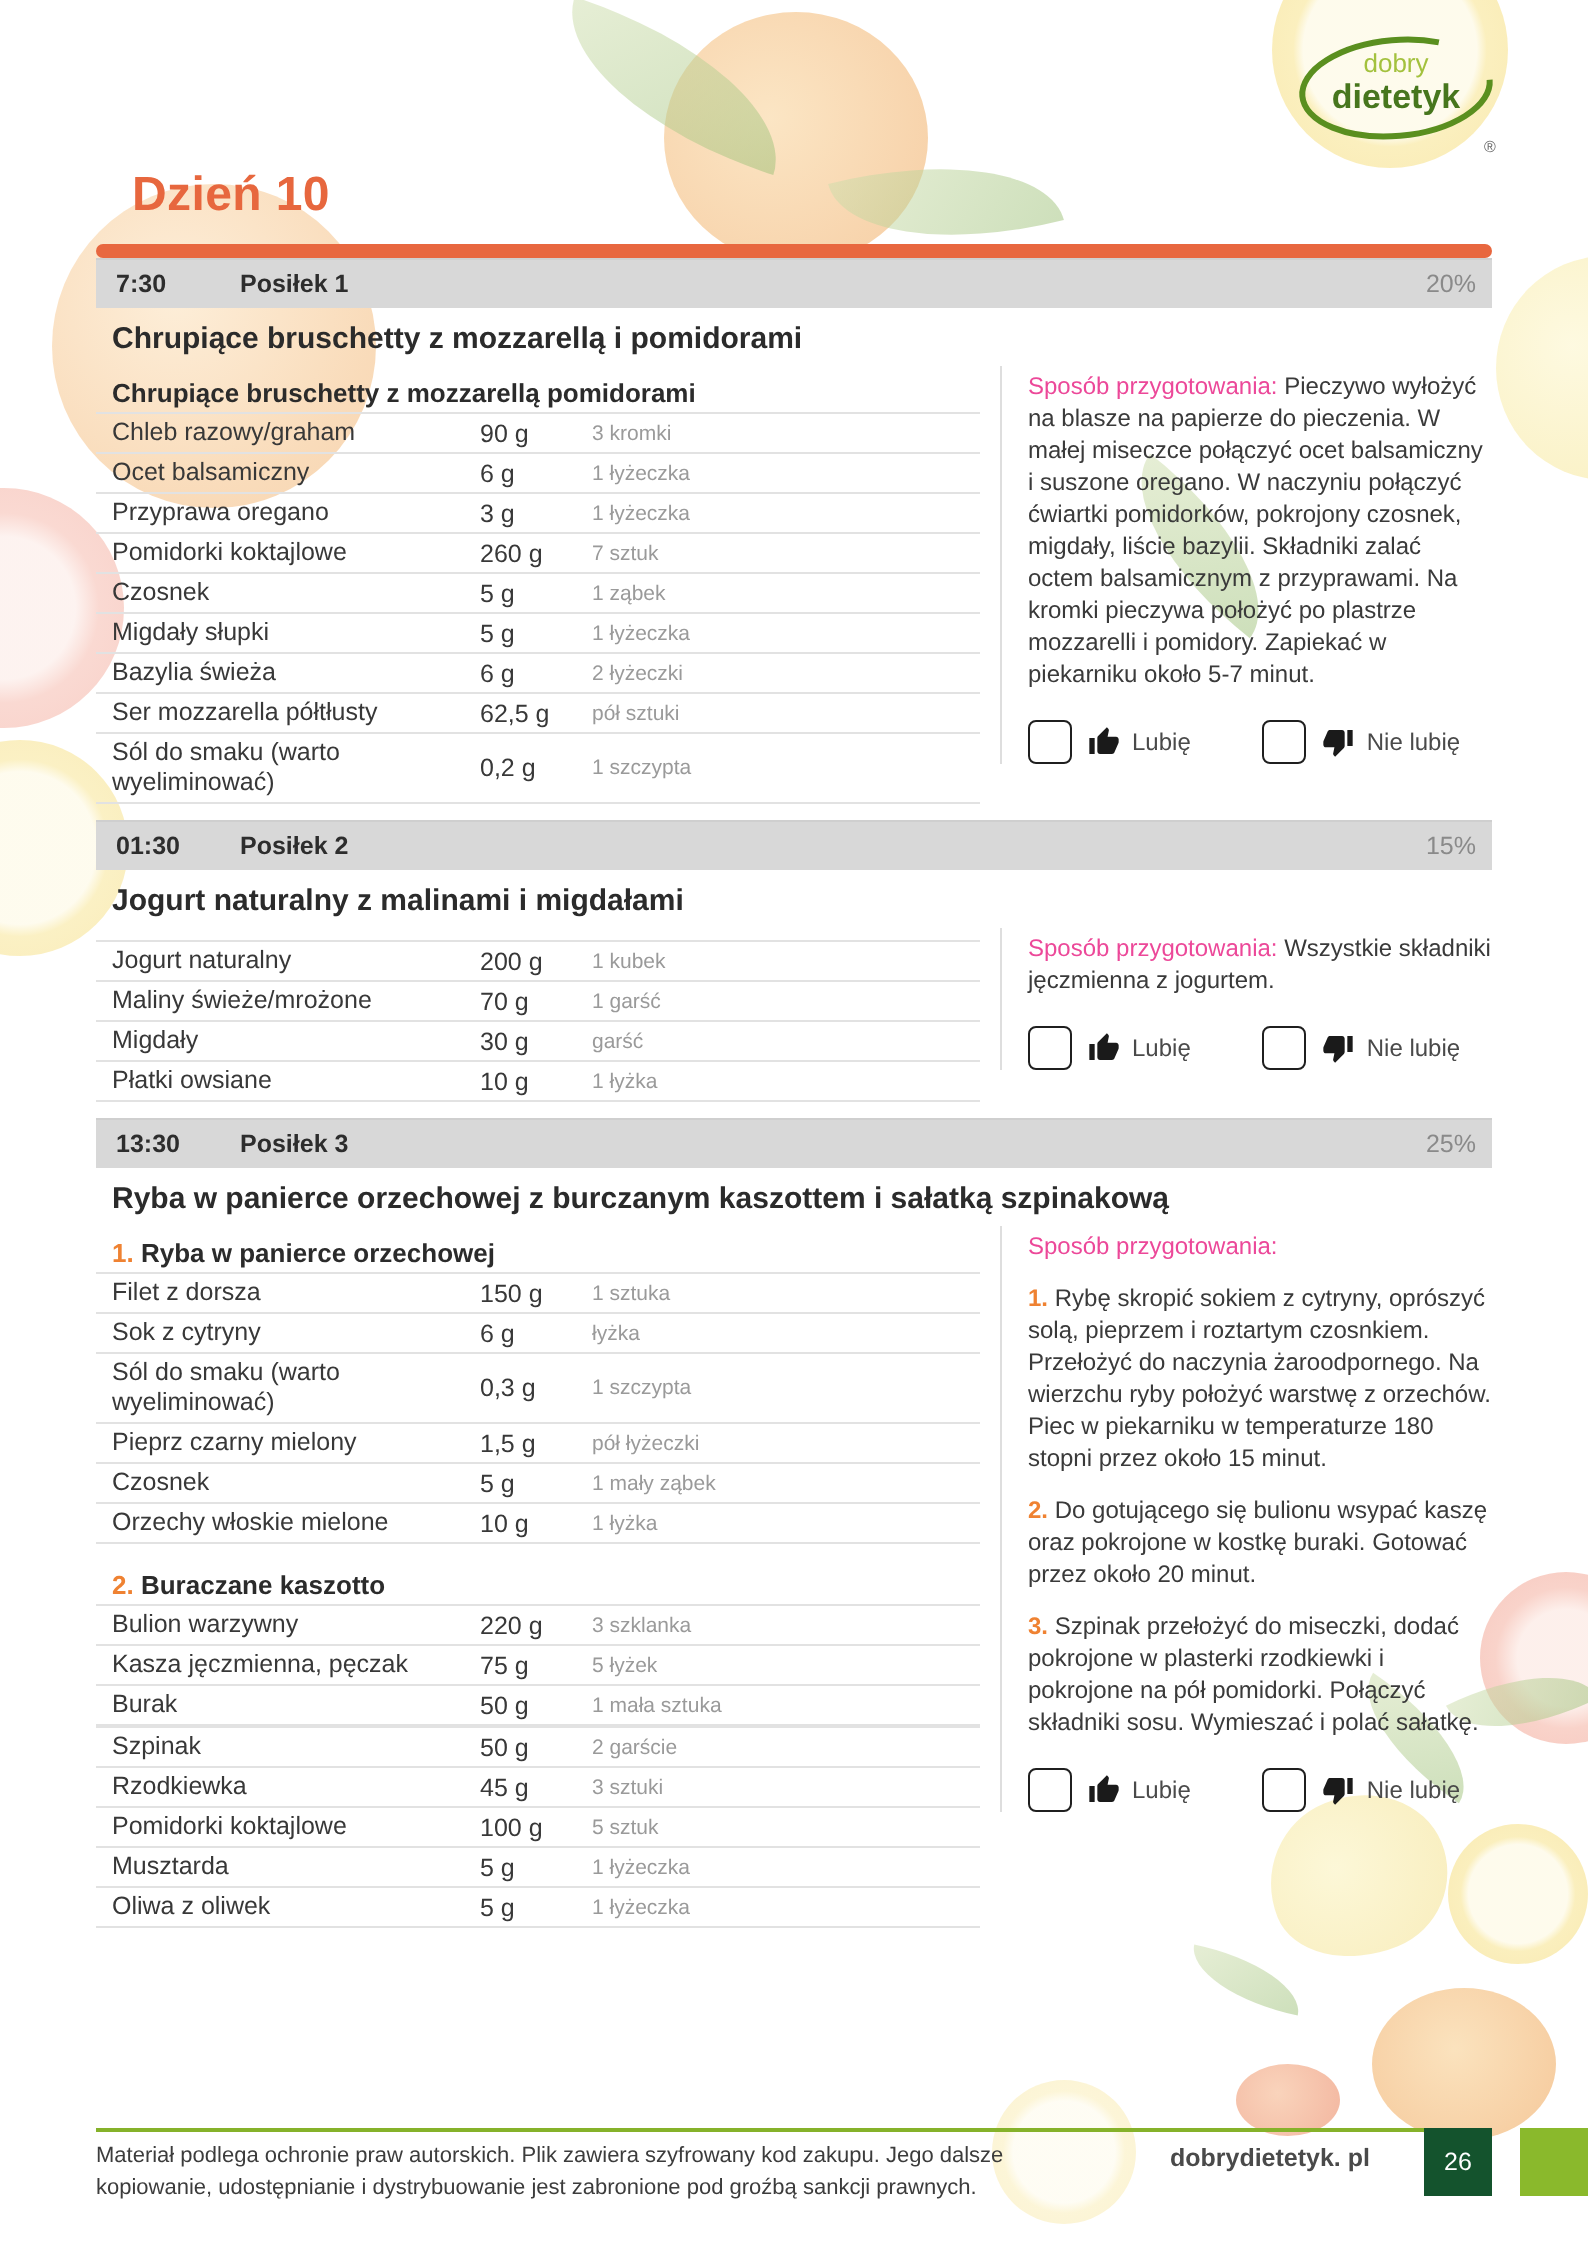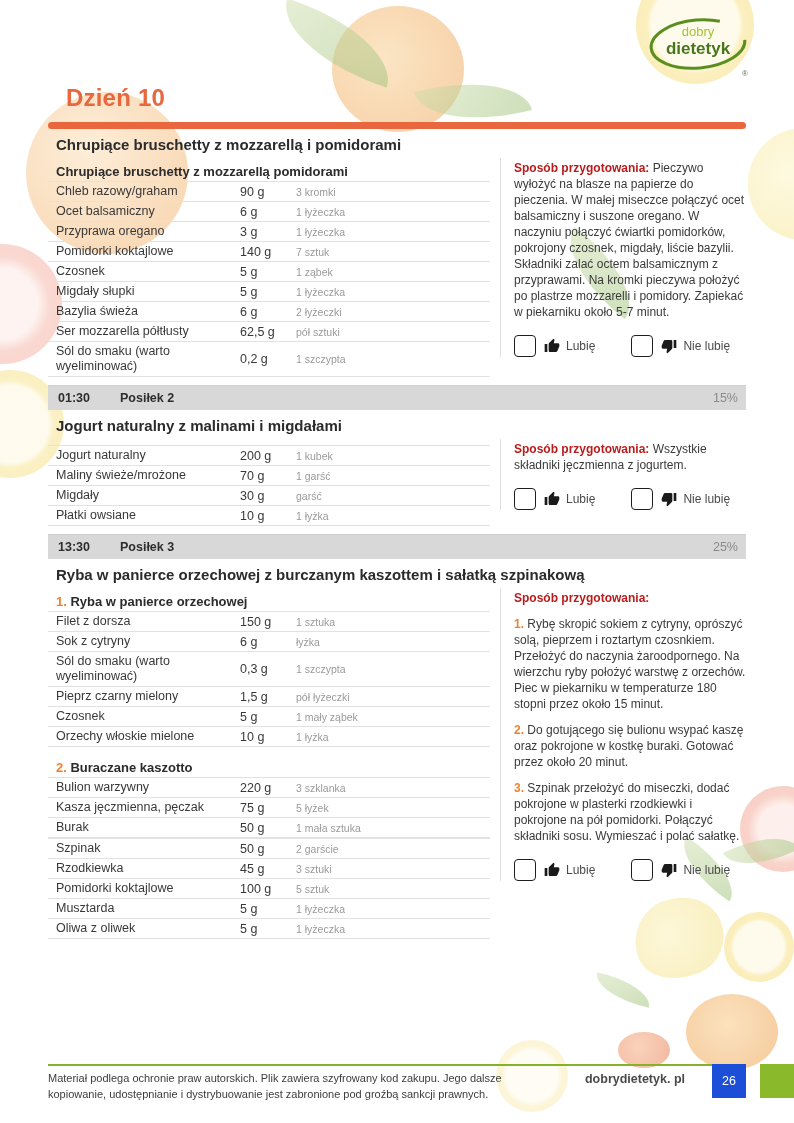--- a/index.html
+++ b/index.html
@@ -66,36 +66,36 @@
   .recipe-heading.spaced{margin-top:13px;}
   .recipe-num{color:#ef8232;font-weight:bold;}
 
   .ing-table{border-top:1px solid #e2e2e2;}
   .ing-row{display:flex;align-items:center;border-bottom:1px solid #e2e2e2;padding:2px 0 2px 8px;min-height:15px;}
   .ing-name{width:184px;font-size:12.5px;line-height:15px;color:#383838;flex:none;}
   .ing-amount{width:56px;font-size:12.5px;color:#383838;flex:none;}
   .ing-measure{font-size:10.5px;color:#9a9a9a;}
 
   .prep{font-size:12px;line-height:16px;color:#3a3a3a;margin-top:2px;}
-  .prep-label{font-weight:bold;color:#b91c1c;}
+  .prep-label{font-weight:normal;color:#ec4899;}
   .prep-step{margin-top:10px;}
   .step-num{color:#ef8232;font-weight:bold;}
 
   .like-row{display:flex;align-items:center;margin-top:15px;}
   .checkbox{width:20px;height:20px;border:1.5px solid #1f1f1f;border-radius:4px;background:#fff;flex:none;}
   .thumb{width:16px;height:16px;margin-left:8px;flex:none;}
   .like-label{font-size:12px;color:#4a4a4a;margin-left:6px;}
   .gap36{width:36px;flex:none;}
 
   
   .footer{position:absolute;left:48px;top:1064px;width:746px;display:flex;align-items:flex-start;}
   .footer-main{width:664px;border-top:2px solid #86b22a;display:flex;flex:none;}
   .copyright{width:505px;padding-top:5px;font-size:11px;line-height:15.5px;color:#3c3c3c;}
   .site{margin-left:auto;padding-top:6px;margin-right:27px;font-size:12.5px;font-weight:bold;color:#4a4a4a;white-space:nowrap;}
-  .page-box{width:34px;height:34px;background:#1d4ed8;color:#fff;font-size:12.5px;
+  .page-box{width:34px;height:34px;background:#14532d;color:#fff;font-size:12.5px;
     display:flex;align-items:center;justify-content:center;flex:none;}
   .footer-gap{width:14px;flex:none;}
   .accent-box{width:34px;height:34px;background:#8ab92c;flex:none;}
 </style>
 </head>
 <body>
 
 <div class="decor circle d-orange1"></div>
 <div class="decor circle d-tangerine"></div>
 <div class="decor leaf d-leaf1"></div>
@@ -122,20 +122,25 @@
     <text x="50" y="42" text-anchor="middle" font-family="Liberation Sans, sans-serif" font-size="17" font-weight="bold" fill="#47761d">dietetyk</text>
     <text x="97" y="64" text-anchor="middle" font-family="Liberation Sans, sans-serif" font-size="8" fill="#6a6a6a">®</text>
   </svg>
 </div>
 
 <div class="content">
   <div class="page-title">Dzień 10</div>
 
   <div class="meal">
     <div class="accent-bar"></div>
+    <div class="meal-header">
+      <span class="meal-time">7:30</span>
+      <span class="meal-name">Posiłek 1</span>
+      <span class="meal-percent">20%</span>
+    </div>
     <div class="dish-title">Chrupiące bruschetty z mozzarellą i pomidorami</div>
     <div class="meal-body">
       <div class="col-left">
         <div class="recipe-heading">
           <span class="recipe-num"></span>
           <span>Chrupiące bruschetty z mozzarellą pomidorami</span>
         </div>
         <div class="ing-table">
           <div class="ing-row">
             <span class="ing-name">Chleb razowy/graham</span>
@@ -147,21 +152,21 @@
             <span class="ing-amount">6 g</span>
             <span class="ing-measure">1 łyżeczka</span>
           </div>
           <div class="ing-row">
             <span class="ing-name">Przyprawa oregano</span>
             <span class="ing-amount">3 g</span>
             <span class="ing-measure">1 łyżeczka</span>
           </div>
           <div class="ing-row">
             <span class="ing-name">Pomidorki koktajlowe</span>
-            <span class="ing-amount">140 g</span>
+            <span class="ing-amount">260 g</span>
             <span class="ing-measure">7 sztuk</span>
           </div>
           <div class="ing-row">
             <span class="ing-name">Czosnek</span>
             <span class="ing-amount">5 g</span>
             <span class="ing-measure">1 ząbek</span>
           </div>
           <div class="ing-row">
             <span class="ing-name">Migdały słupki</span>
             <span class="ing-amount">5 g</span>

